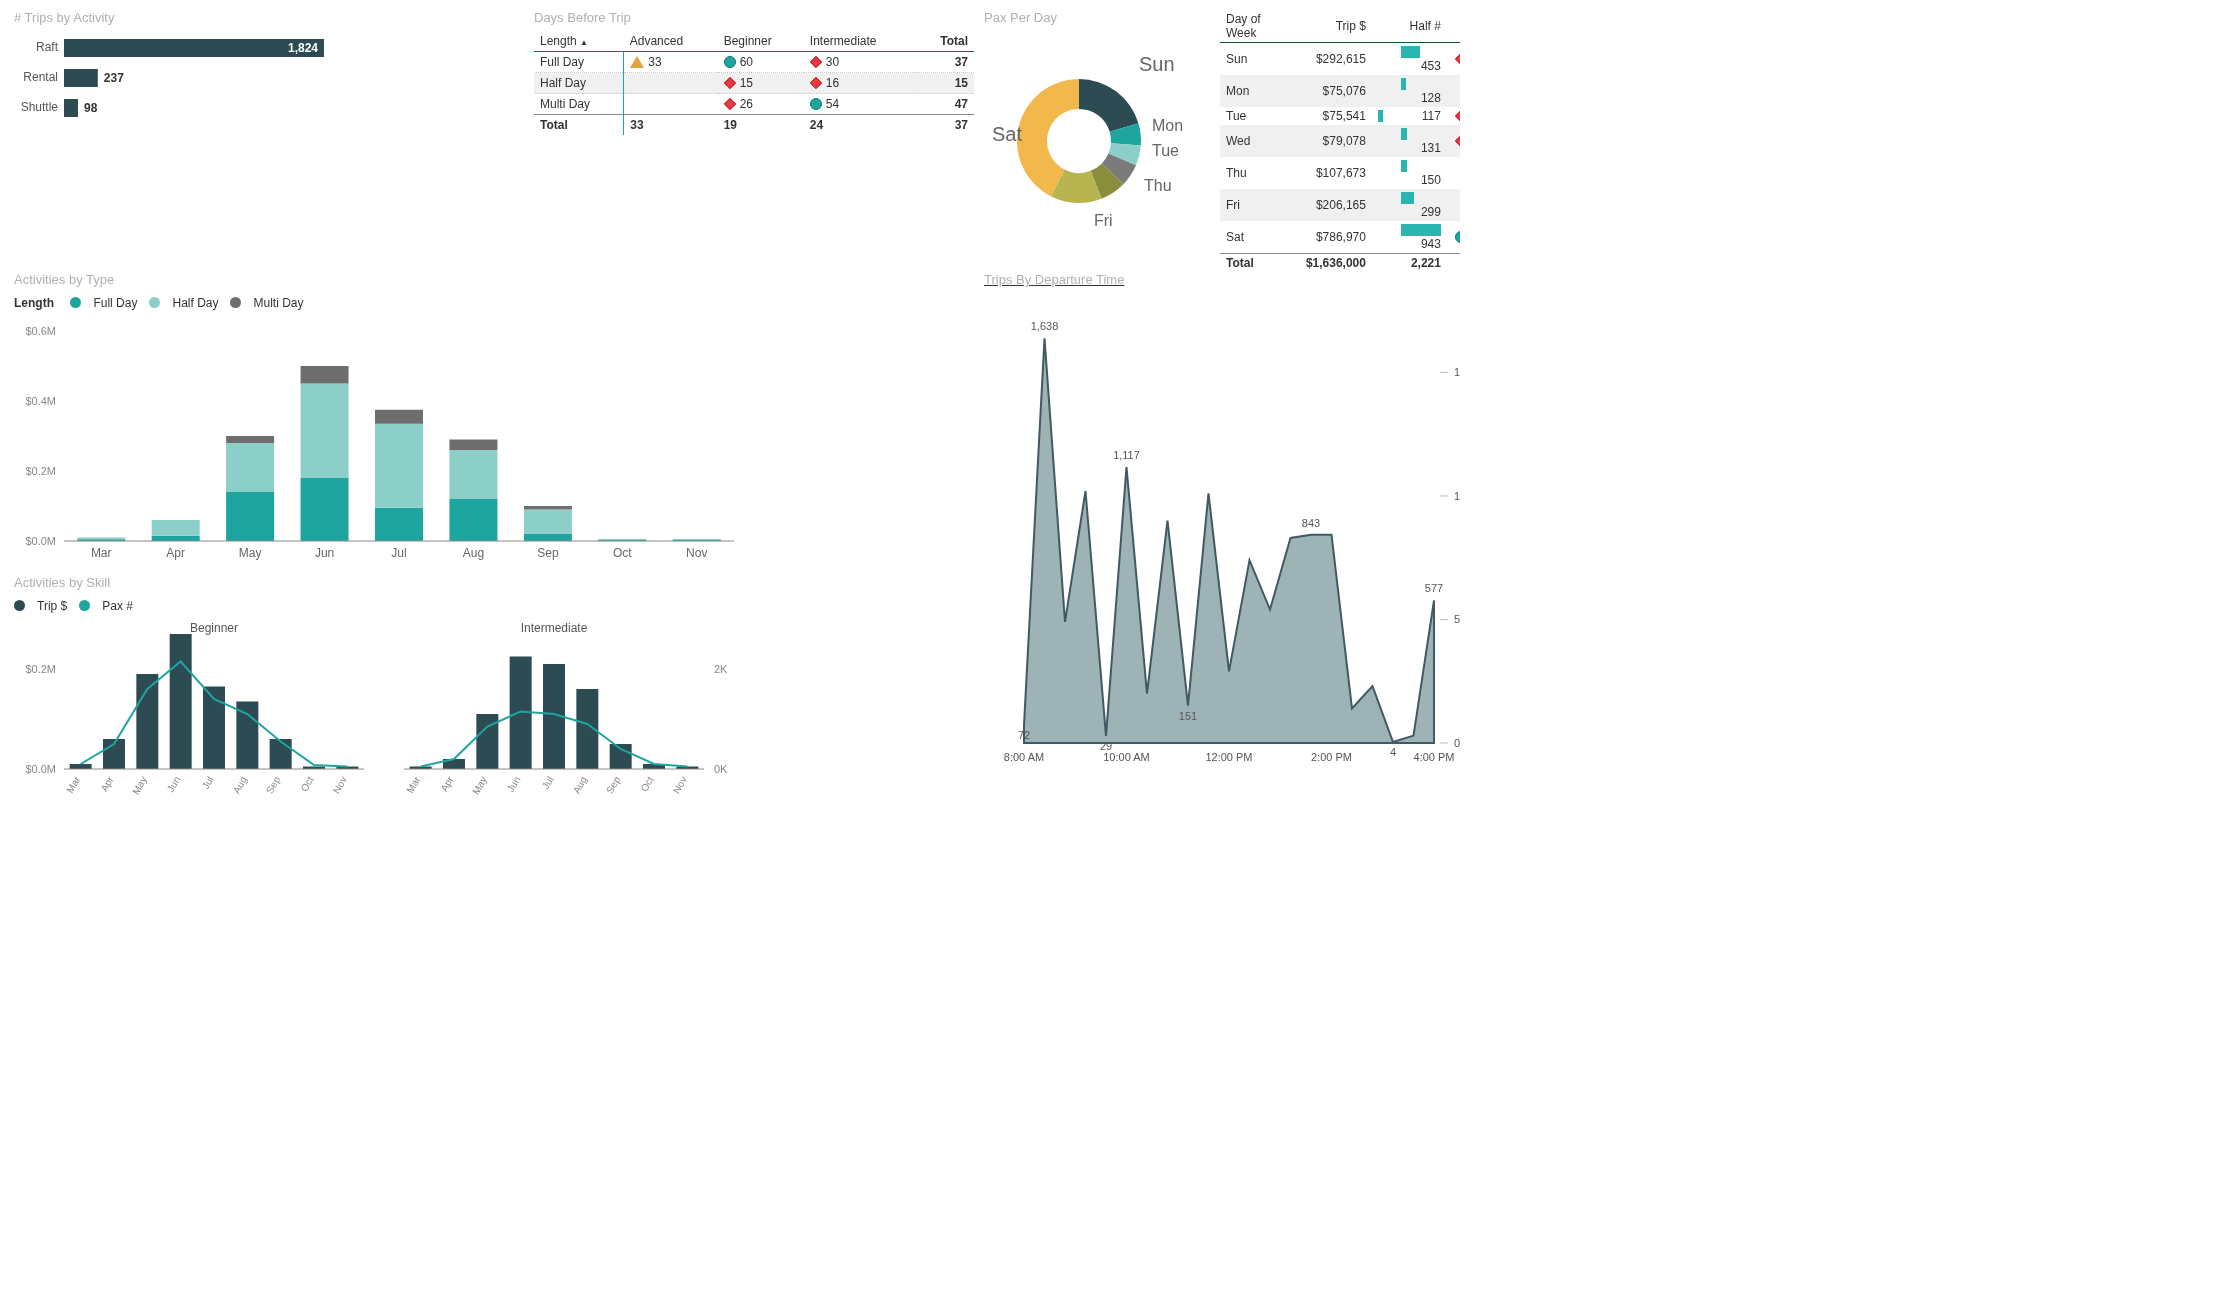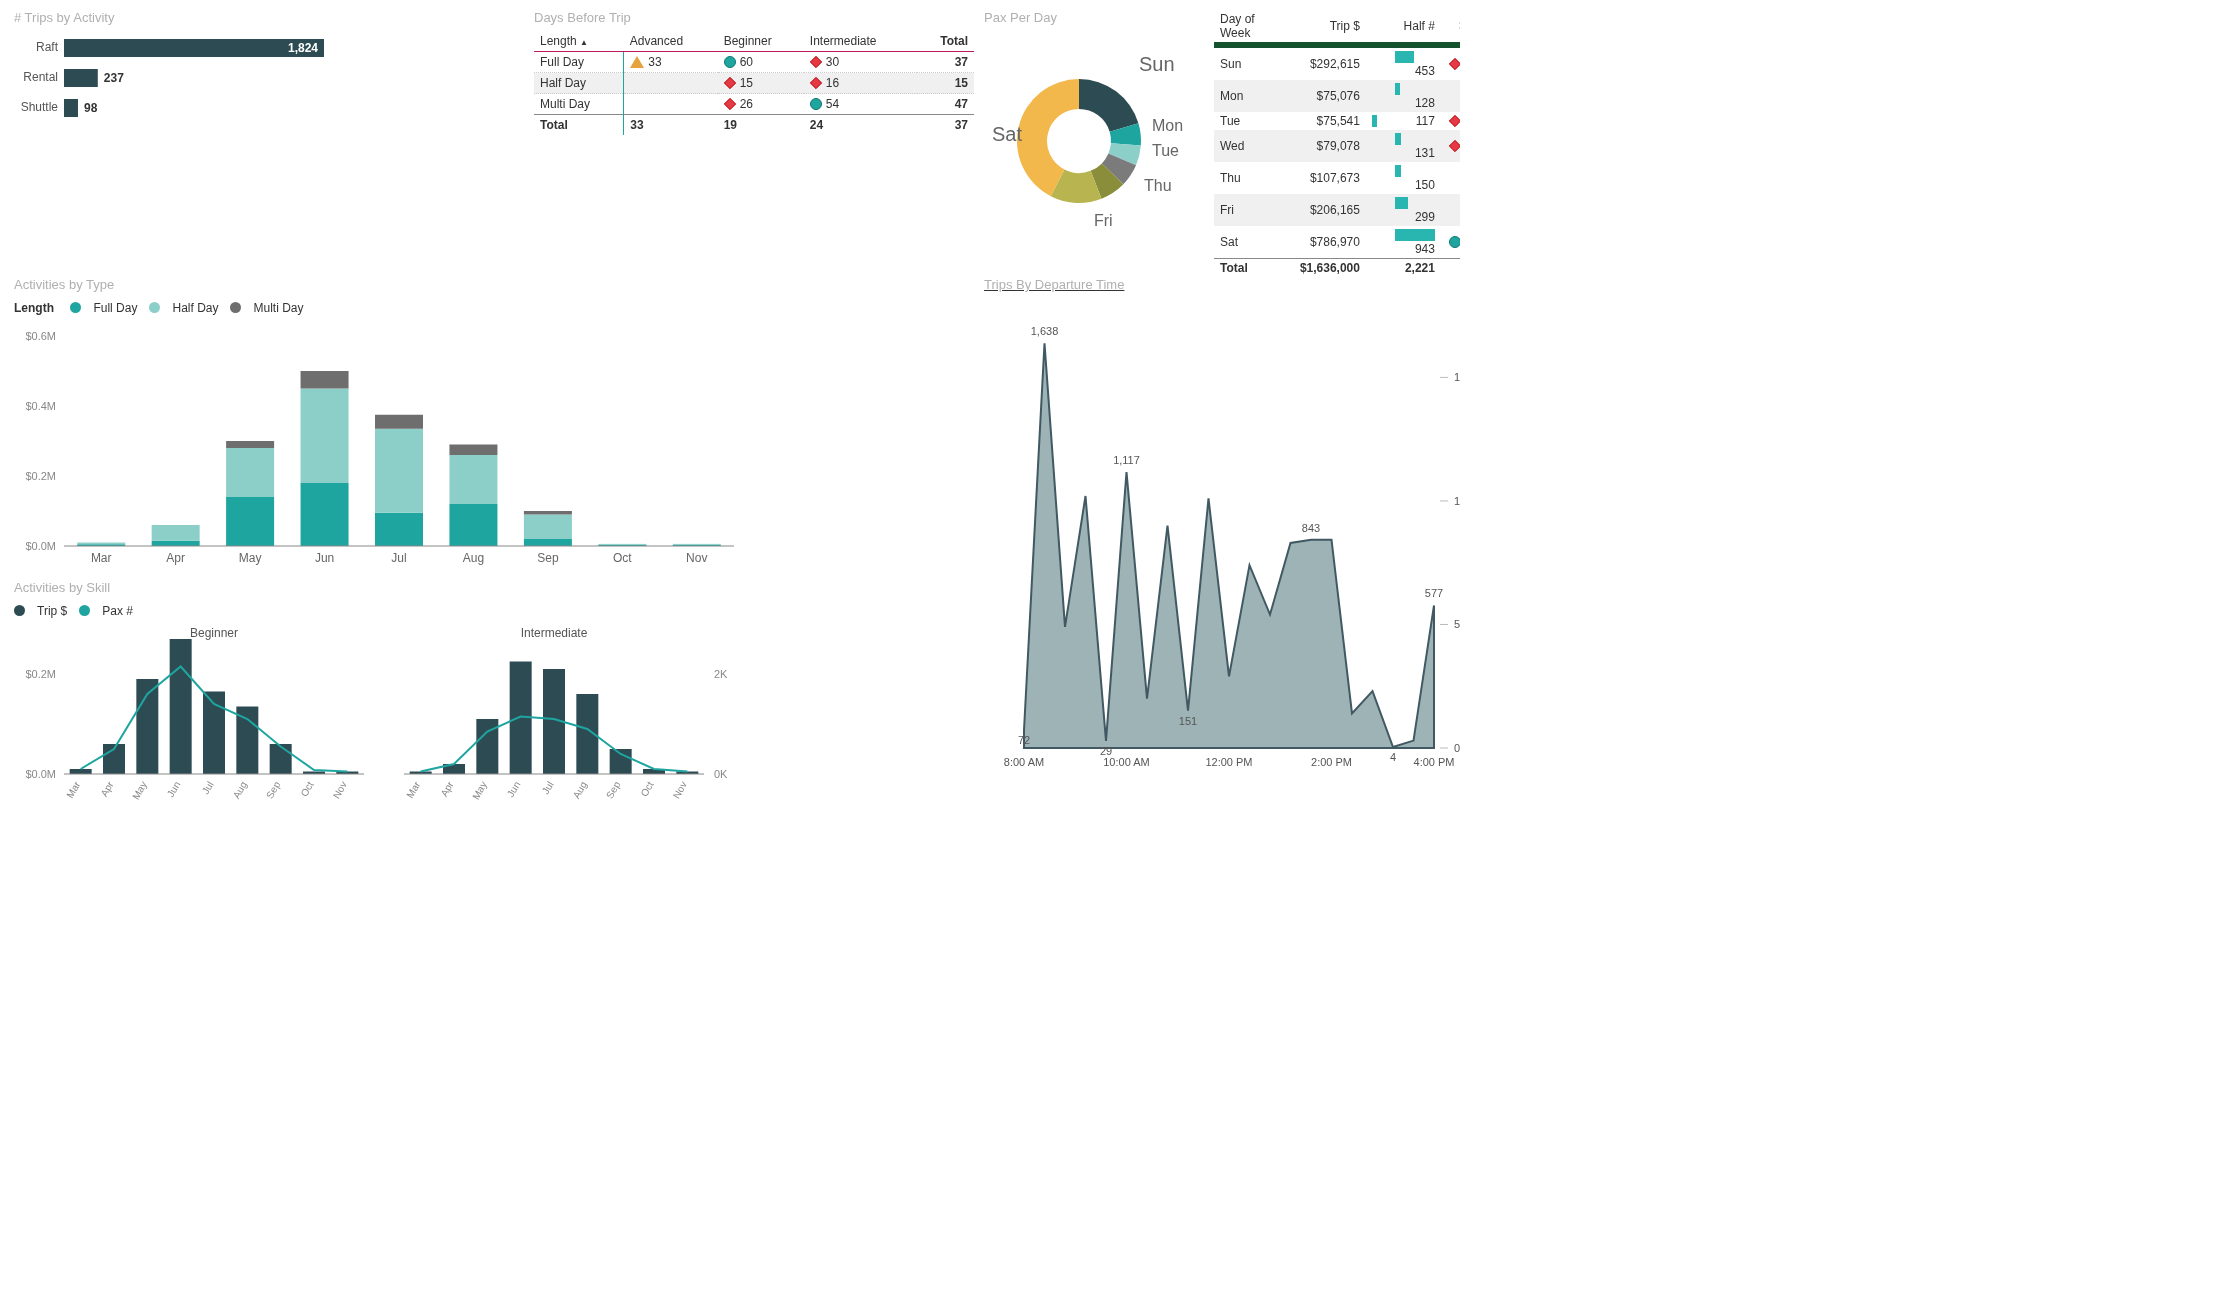--- a/index.html
+++ b/index.html
@@ -24,21 +24,21 @@
   .shape.diamond{ background:#e63946; transform:rotate(45deg) scale(.72); border:1px solid #a00;}
   .shape.triangle{ width:0;height:0;border-left:7px solid transparent;border-right:7px solid transparent;border-bottom:12px solid #e6a23c;}
   .shape.circle{ width:12px;height:12px;border-radius:50%;background:#1ea5a0;border:1px solid #0d7874;}
 
   
   .legend span{ font-size:12px; margin-right:12px;}
   .swatch{display:inline-block;width:11px;height:11px;border-radius:50%;vertical-align:-1px;margin-right:3px;}
 
   
   .dw{ width:100%; border-collapse:collapse; font-size:12px;}
-  .dw th{text-align:right; padding:2px 6px; border-bottom:6px solid #14532d;font-weight:400;}
+  .dw th{text-align:right; padding:2px 6px; border-bottom:1px solid #14532d;font-weight:400;}
   .dw th:first-child{text-align:left;}
   .dw td{padding:2px 6px; text-align:right;}
   .dw td:first-child{text-align:left;}
   .dw tr.totrow td{font-weight:700;border-top:1px solid #888;}
   .minibar{position:relative;display:inline-block;width:40px;height:12px;vertical-align:-2px;}
   .minibar .b{position:absolute;left:0;top:0;bottom:0;background:#29b6b0;}
   .dw tr.alt{background:#f0f0f0;}
 
   
   .donutLbl{ font-size:16px; fill:#666;}
@@ -107,21 +107,21 @@
             <td class="len">Total</td>
             <td>33</td>
             <td>19</td>
             <td>24</td>
             <td class="tot">37</td>
           </tr>
         </tbody>
       </table>
   </div>
 
-  <div style="display:grid;grid-template-columns:220px 280px;gap:0 10px;">
+  <div style="display:grid;grid-template-columns:220px 280px;gap:0 16px;">
     <div>
       <div class="title">Pax Per Day</div>
       <svg id="donut" width="220" height="200">
           <path d="M 95 48 A 62 62 0 0 1 154.42414994505674 92.31468396359813 L 125.67052900390026 100.87209494895387 A 32 32 0 0 0 95 78 Z" fill="#2d4b52"></path>
           <text x="155" y="40" class="bigLbl">Sun</text>
           <path d="M 154.42414994505674 92.31468396359813 A 62 62 0 0 1 156.83556785614448 114.51248799534704 L 126.91513179671973 112.32902606211461 A 32 32 0 0 0 125.67052900390026 100.87209494895387 Z" fill="#1ea5a0"></path>
           <text x="168" y="100" class="donutLbl">Mon</text>
           <path d="M 156.83556785614448 114.51248799534704 A 62 62 0 0 1 152.01269129894368 134.36294380511828 L 124.42590518655157 122.5744226090933 A 32 32 0 0 0 126.91513179671973 112.32902606211461 Z" fill="#8ccfc9"></path>
           <text x="168" y="125" class="donutLbl">Tue</text>
           <path d="M 152.01269129894368 134.36294380511828 A 62 62 0 0 1 139.3185721192732 153.35740035229028 L 117.8741017389797 132.37801308505306 A 32 32 0 0 0 124.42590518655157 122.5744226090933 Z" fill="#7b7b7b"></path>

